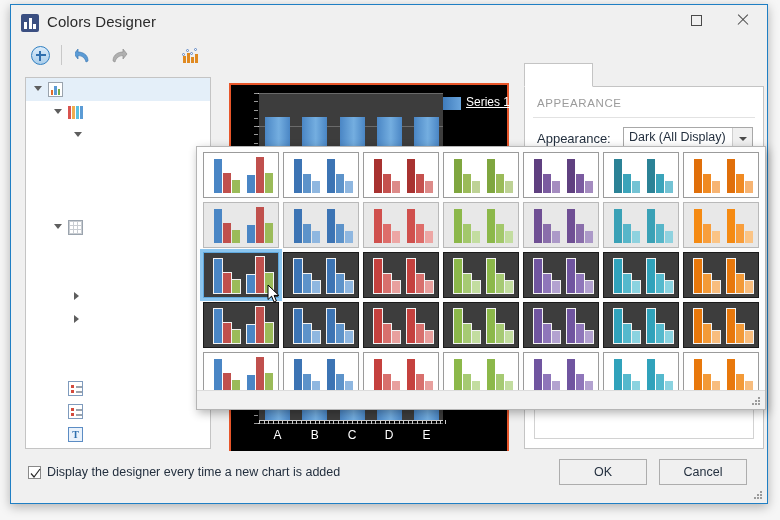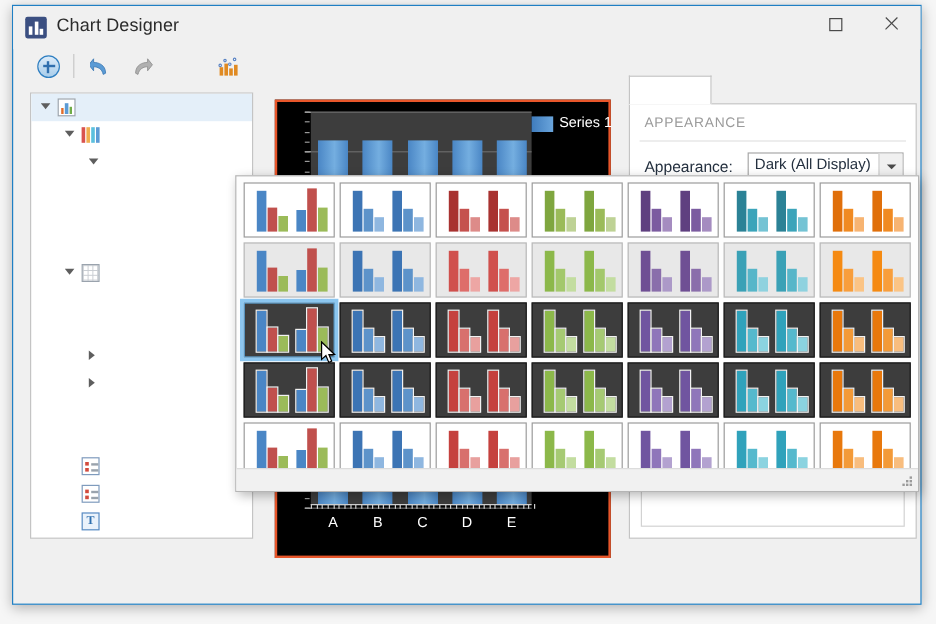--- a/index.html
+++ b/index.html
@@ -97,21 +97,21 @@
   .pv-plot{position:absolute;left:28px;top:8px;right:64px;bottom:42px;background:#3d3d3d;}
   .pv-grid{position:absolute;left:0;right:0;height:1px;background:#6a6a6a;}
   .pv-bar{position:absolute;bottom:0;width:25px;background:linear-gradient(90deg,#4a86c5,#74aee0 55%,#4a86c5);}
   .pv-ylab{position:absolute;right:100%;margin-right:6px;color:#fff;font-size:12px;transform:translateY(-8px);text-align:right;width:22px;}
   .pv-tick{position:absolute;left:-5px;width:5px;height:1px;background:#cfcfcf;}
   .pv-axis-x{position:absolute;left:28px;right:64px;bottom:42px;height:1px;background:#cfcfcf;}
   .pv-xtick{position:absolute;top:0;width:1px;height:4px;background:#cfcfcf;}
   .pv-xlab{position:absolute;top:8px;color:#fff;font-size:12px;width:20px;text-align:center;}
   .pv-legend{position:absolute;right:8px;top:10px;width:56px;}
   .pv-legend .sw{position:absolute;left:0;top:2px;width:18px;height:13px;background:linear-gradient(90deg,#3f7cbd,#6aa5dc);}
-  .pv-legend .tx{position:absolute;left:23px;top:0;color:#fff;font-size:12px;white-space:nowrap;}
+  .pv-legend .tx{position:absolute;left:23px;top:0;color:#fff;font-size:12px;white-space:nowrap;text-decoration:underline;}
   
   .tabs{position:absolute;left:513px;top:58px;width:240px;height:24px;}
   .tab{position:absolute;top:0;height:24px;line-height:23px;font-size:13px;color:#24303f;
     padding:0 10px;box-sizing:border-box;cursor:default;}
   .tab.active{background:#fff;border:1px solid #c4c4c4;border-bottom:1px solid #fff;z-index:2;}
   .panel{
     position:absolute;left:513px;top:81px;width:240px;height:363px;
     background:#fff;border:1px solid #c4c4c4;box-sizing:border-box;
   }
   .sec-hd{position:absolute;left:12px;top:10px;font-size:11.5px;color:#9b9b9b;letter-spacing:.6px;}
@@ -166,21 +166,21 @@
 <body>
 
 <div class="window">
 
   <div class="titlebar">
     <div class="title-icon">
       <span class="b b1"></span>
         <span class="b b2"></span>
         <span class="b b3"></span>
     </div>
-    <div class="title-text">Chart Designer</div>
+    <div class="title-text">Colors Designer</div>
     <div class="win-btn btn-max">
       <span class="sq"></span>
     </div>
     <div class="win-btn btn-close">
       <span class="xline xl1"></span>
       <span class="xline xl2"></span>
     </div>
   </div>
 
   <div class="toolbar">
@@ -423,20 +423,40 @@
     <div class="fld-lbl">Appearance:</div>
     <div class="combo">
       <span class="val">Dark (All Display)</span>
       <span class="arw-btn">
         <span class="arw"></span>
       </span>
     </div>
     <div class="inner-box"></div>
   </div>
 
+  <div class="footer">
+    <div class="chk-wrap">
+      <span class="chk">
+        <svg width="11" height="11" viewBox="0 0 11 11">
+          <path d="M1 5.5 L4 9 L10 1" fill="none" stroke="#2b2b2b" stroke-width="1.2"></path>
+        </svg>
+      </span>
+      <span class="chk-lbl">Display the designer every time a new chart is added</span>
+    </div>
+    <div class="dbtn btn-ok">OK</div>
+    <div class="dbtn btn-cancel">Cancel</div>
+    <span class="win-grip">
+      <i style="left:6px;top:0;"></i>
+        <i style="left:3px;top:3px;"></i>
+        <i style="left:6px;top:3px;"></i>
+      <i style="left:0;top:6px;"></i>
+        <i style="left:3px;top:6px;"></i>
+        <i style="left:6px;top:6px;"></i>
+    </span>
+  </div>
 
   <div class="gallery">
     <div class="grid" id="grid">
         <div class="cell white" style="left: 0px; top: 0px;">
           <span class="cbar" style="left:10px;height:34px;background:#4a86c5"></span>
           <span class="cbar" style="left:19px;height:20px;background:#c0504d"></span>
           <span class="cbar" style="left:28px;height:13px;background:#9bbb59"></span>
           <span class="cbar" style="left:43px;height:18px;background:#4a86c5"></span>
           <span class="cbar" style="left:52px;height:36px;background:#c0504d"></span>
           <span class="cbar" style="left:61px;height:20px;background:#9bbb59"></span>

